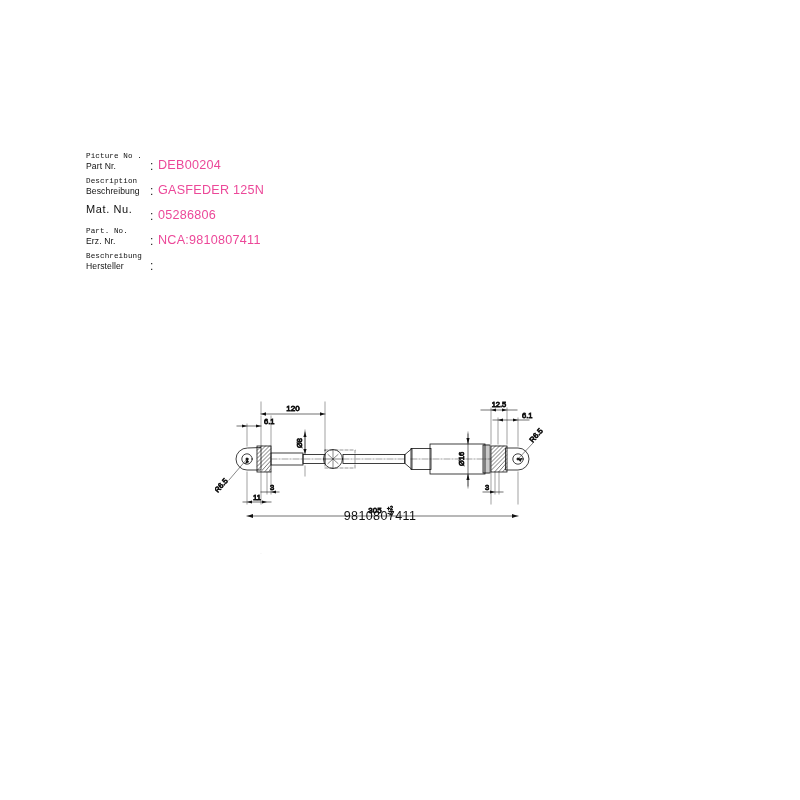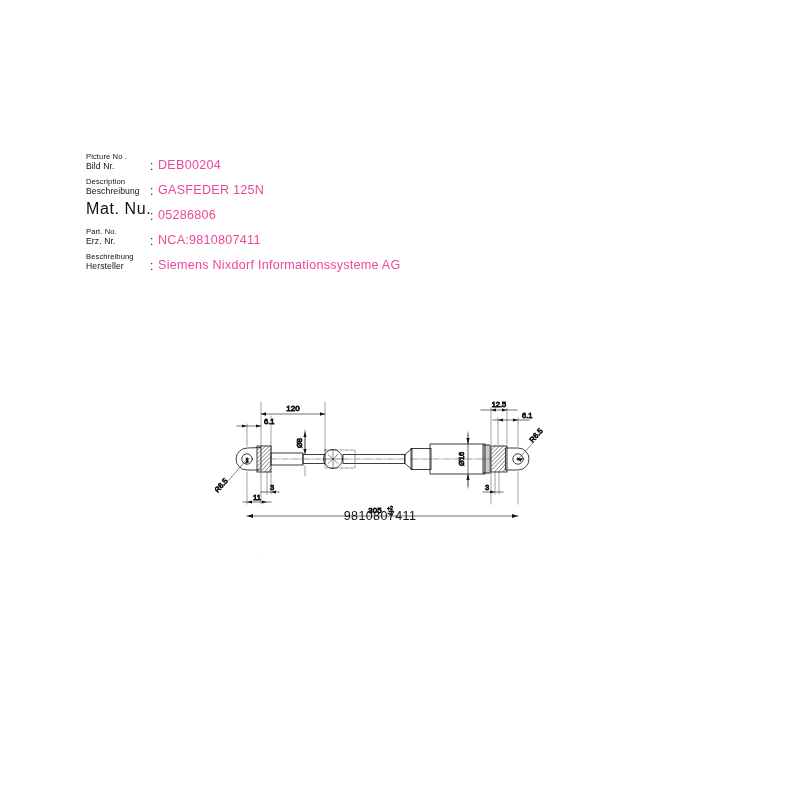--- a/index.html
+++ b/index.html
@@ -33,31 +33,32 @@
     top: 0;
     width: 62px;
   }
   .spec-label-en {
     display: block;
     font-size: 7.6px;
     line-height: 9px;
     letter-spacing: 0.1px;
     white-space: nowrap;
     color: #111;
+    font-family: Liberation Mono, monospace;
   }
   .spec-label-de {
     display: block;
     font-size: 8.6px;
     line-height: 10.5px;
     letter-spacing: 0.1px;
     white-space: nowrap;
     color: #111;
   }
   .spec-row.emphasis .spec-label-de {
-    font-size: 16px;
+    font-size: 11px;
     line-height: 14px;
     letter-spacing: 0.6px;
   }
   .spec-row.emphasis .spec-labels { width: 70px; }
   .spec-colon {
     position: absolute;
     left: 64px;
     top: 8px;
     font-size: 12px;
     line-height: 13px;
@@ -110,21 +111,21 @@
   .dim-text { font-family: "Liberation Sans", sans-serif; fill: #111; }
 </style>
 </head>
 <body>
 
 <div id="spec-block">
 
   <div class="spec-row">
     <div class="spec-labels">
       <span class="spec-label-en">Picture No .</span>
-      <span class="spec-label-de">Bild Nr.</span>
+      <span class="spec-label-de">Part Nr.</span>
     </div>
     <span class="spec-colon">:</span>
     <span class="spec-value">DEB00204</span>
   </div>
 
   <div class="spec-row">
     <div class="spec-labels">
       <span class="spec-label-en">Description</span>
       <span class="spec-label-de">Beschreibung</span>
     </div>
@@ -149,21 +150,20 @@
     <span class="spec-colon">:</span>
     <span class="spec-value">NCA:9810807411</span>
   </div>
 
   <div class="spec-row">
     <div class="spec-labels">
       <span class="spec-label-en">Beschreibung</span>
       <span class="spec-label-de">Hersteller</span>
     </div>
     <span class="spec-colon">:</span>
-    <span class="spec-value">Siemens Nixdorf Informationssysteme AG</span>
   </div>
 
 </div>
 
 <div id="drawing-area">
   <svg id="drawing-svg" width="330" height="150" viewBox="0 0 330 150">
     <g fill="none" stroke="#111111" stroke-width="0.8" stroke-linecap="square">
 
       <g>
 

